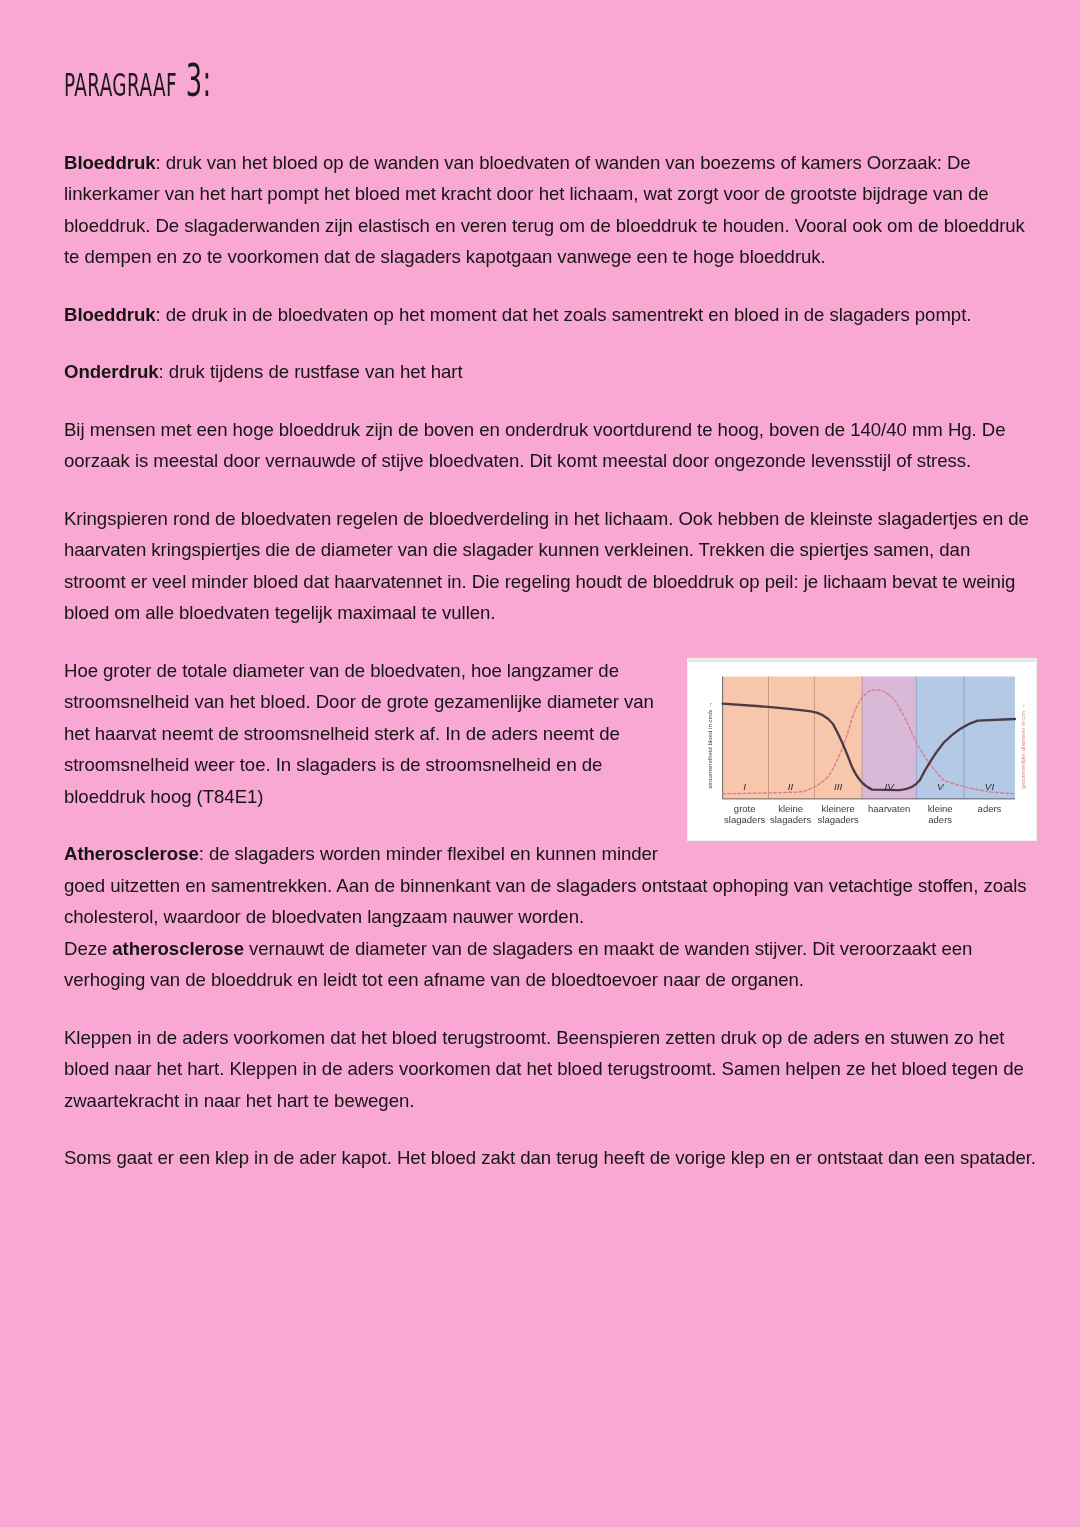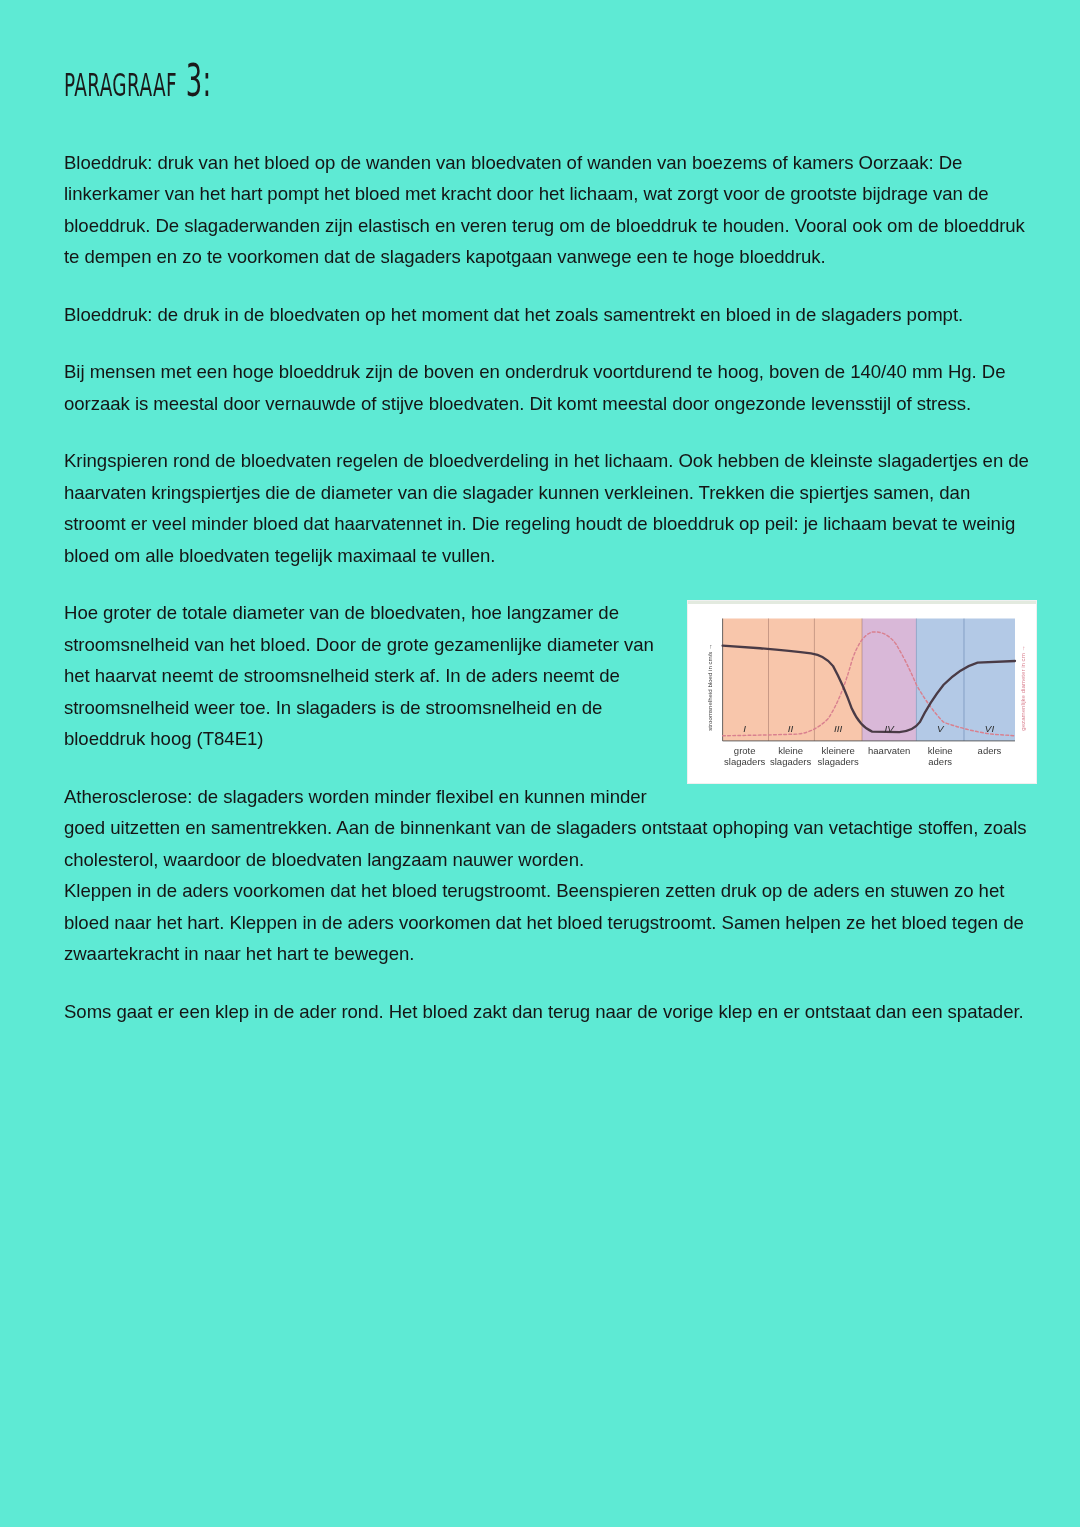--- a/index.html
+++ b/index.html
@@ -9,21 +9,21 @@
     background: #ffffff;
   }
   body {
     font-family: "Liberation Sans", sans-serif;
     color: #141414;
   }
   .page {
     position: relative;
     width: 1080px;
     height: 1527px;
-    background: #5eead4;
+    background: #f9a8d4;
     box-sizing: border-box;
     padding: 62px 46px 0 64px;
     overflow: hidden;
   }
   .doc-title {
     font-family: "DejaVu Sans Condensed", "Liberation Sans Narrow", "Liberation Sans", sans-serif;
     font-size: 35px;
     font-weight: 400;
     letter-spacing: 0.5px;
     color: #1a1a1a;
@@ -42,21 +42,21 @@
     line-height: 31.5px;
     margin: 0 0 26px 0;
     color: #151515;
     letter-spacing: -0.05px;
   }
   p.para.tight {
     margin-bottom: 0;
     margin-top: 24px;
   }
   .b {
-    font-weight: 400;
+    font-weight: 700;
   }
   
   .figure {
     float: right;
     width: 348px;
     margin: 4px 0 10px 26px;
     background: #ffffff;
     border-top: 3px solid #e3eadf;
     box-shadow: 0 0 0 1px #f0f0f0;
     box-sizing: border-box;
@@ -100,20 +100,23 @@
   <div class="body-col clearfix">
 
     <p class="para">
       <span class="b">Bloeddruk</span><span>: </span><span>druk van het bloed op de wanden van bloedvaten of wanden van boezems of kamers Oorzaak: De linkerkamer van het hart pompt het bloed met kracht door het lichaam, wat zorgt voor de grootste bijdrage van de bloeddruk. De slagaderwanden zijn elastisch en veren terug om de bloeddruk te houden. Vooral ook om de bloeddruk te dempen en zo te voorkomen dat de slagaders kapotgaan vanwege een te hoge bloeddruk.</span>
     </p>
 
     <p class="para">
       <span class="b">Bloeddruk</span><span>: </span><span>de druk in de bloedvaten op het moment dat het zoals samentrekt en bloed in de slagaders pompt.</span>
     </p>
 
+    <p class="para">
+      <span class="b">Onderdruk</span><span>: </span><span>druk tijdens de rustfase van het hart</span>
+    </p>
 
     <p class="para">Bij mensen met een hoge bloeddruk zijn de boven en onderdruk voortdurend te hoog, boven de 140/40 mm Hg. De oorzaak is meestal door vernauwde of stijve bloedvaten. Dit komt meestal door ongezonde levensstijl of stress.</p>
 
     <p class="para">Kringspieren rond de bloedvaten regelen de bloedverdeling in het lichaam. Ook hebben de kleinste slagadertjes en de haarvaten kringspiertjes die de diameter van die slagader kunnen verkleinen. Trekken die spiertjes samen, dan stroomt er veel minder bloed dat haarvatennet in. Die regeling houdt de bloeddruk op peil: je lichaam bevat te weinig bloed om alle bloedvaten tegelijk maximaal te vullen.</p>
 
     <figure class="figure">
       <svg viewBox="0 0 200 98" preserveAspectRatio="xMidYMid meet">
 
         <g>
           <rect x="18" y="5" width="82" height="72" fill="#f8c6ab"></rect>
@@ -166,19 +169,22 @@
         <text class="tick-label" x="175" y="85">aders</text>
       </svg>
     </figure>
 
 
     <p class="para">Hoe groter de totale diameter van de bloedvaten, hoe langzamer de stroomsnelheid van het bloed. Door de grote gezamenlijke diameter van het haarvat neemt de stroomsnelheid sterk af. In de aders neemt de stroomsnelheid weer toe. In slagaders is de stroomsnelheid en de bloeddruk hoog (T84E1)</p>
 
     <p class="para tight">
       <span class="b">Atherosclerose</span><span>: </span><span>de slagaders worden minder flexibel en kunnen minder goed uitzetten en samentrekken. Aan de binnenkant van de slagaders ontstaat ophoping van vetachtige stoffen, zoals cholesterol, waardoor de bloedvaten langzaam nauwer worden.</span>
     </p>
+    <p class="para">
+      <span>Deze </span><span class="b">atherosclerose</span><span> vernauwt de diameter van de slagaders en maakt de wanden stijver. Dit veroorzaakt een verhoging van de bloeddruk en leidt tot een afname van de bloedtoevoer naar de organen.</span>
+    </p>
 
     <p class="para">Kleppen in de aders voorkomen dat het bloed terugstroomt. Beenspieren zetten druk op de aders en stuwen zo het bloed naar het hart. Kleppen in de aders voorkomen dat het bloed terugstroomt. Samen helpen ze het bloed tegen de zwaartekracht in naar het hart te bewegen.</p>
 
-    <p class="para">Soms gaat er een klep in de ader rond. Het bloed zakt dan terug naar de vorige klep en er ontstaat dan een spatader.</p>
+    <p class="para">Soms gaat er een klep in de ader kapot. Het bloed zakt dan terug heeft de vorige klep en er ontstaat dan een spatader.</p>
 
   </div>
 </div>
 
 </body></html>

